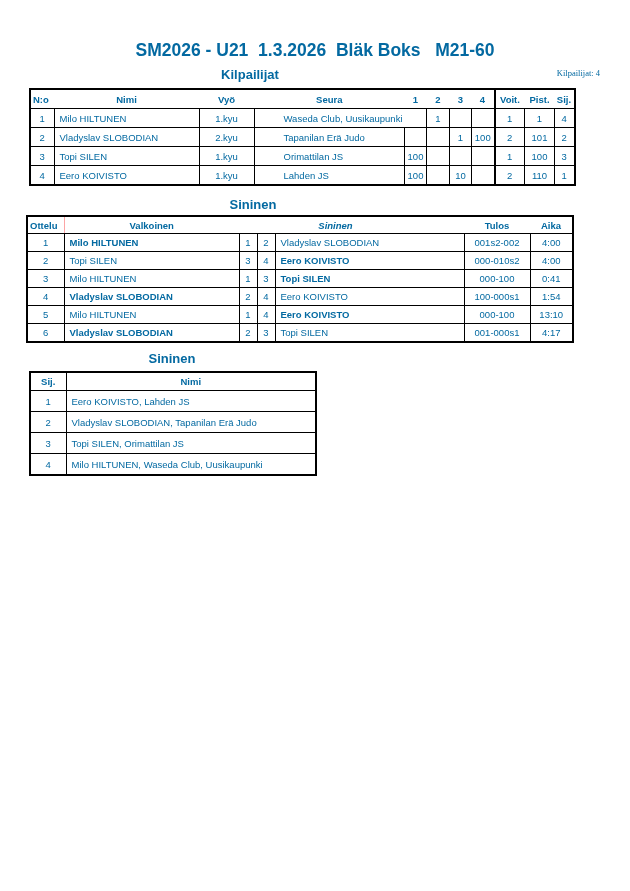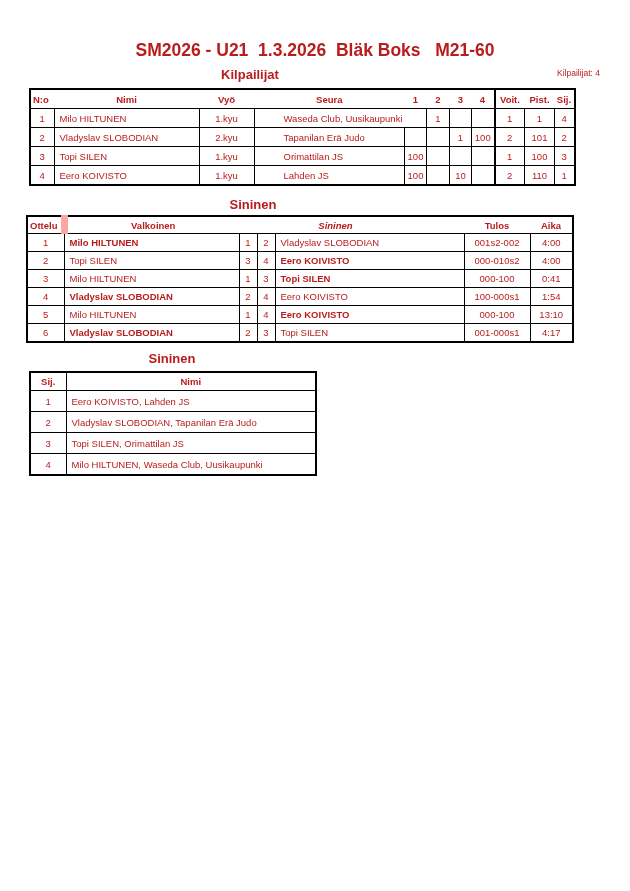--- a/index.html
+++ b/index.html
@@ -1,26 +1,26 @@
 <!DOCTYPE html>
 <html><head>
 <meta charset="utf-8">
 <style>
   html,body{margin:0;padding:0;background:#fff;}
   .page{position:relative;width:630px;height:891px;background:#fff;
-        font-family:"Liberation Sans", sans-serif;color:#b91c1c;overflow:hidden;}
+        font-family:"Liberation Sans", sans-serif;color:#0369a1;overflow:hidden;}
 
   .title{position:absolute;top:40px;left:0;width:630px;text-align:center;
          font-size:17.5px;font-weight:bold;white-space:pre;}
 
   .sec-heading{position:absolute;font-size:13px;font-weight:bold;text-align:center;width:180px;}
   .kilp-heading{top:67px;left:160px;}
   .ottelut-heading{top:197px;left:163px;}
   .tulokset-heading{top:351px;left:82px;}
-  .count{position:absolute;top:68px;left:460px;width:140px;text-align:right;font-size:8.5px;}
+  .count{position:absolute;top:68px;left:460px;width:140px;text-align:right;font-size:8.5px;font-family:Liberation Serif, serif;}
 
   table{border-collapse:collapse;table-layout:fixed;position:absolute;
         font-size:9.5px;border:2px solid #000;background:#fff;}
   th,td{padding:0 2px;vertical-align:middle;overflow:visible;box-sizing:content-box;}
   th{font-weight:bold;border:none;border-bottom:1px solid #000;text-align:center;}
   td{border:1px solid #000;}
 
   .t1{left:29px;top:88px;}
   .t1 th{height:18px;}
   .t1 td{height:18px;}
@@ -32,21 +32,21 @@
   .t3 td{height:20px;}
 
   .c{text-align:center;}
   .l{text-align:left;padding-left:5px;margin-left:48px;}
   .h-left{text-align:left;padding-left:2px;}
   .thickL{border-left:2px solid #000 !important;}
   .bold{font-weight:bold;}
   .nowrap{white-space:nowrap;padding-left:29px;}
   .noR{border-right:none;}
   .noL{border-left:none;}
-  .t2 th.bR{border-right:7px solid #fca5a5;}
+  .t2 th.bR{border-right:1px solid #fca5a5;}
   .t3 th.bR{border-right:1px solid #000;}
   .t2 th.sininen{padding-right:70px;font-style:italic;}
 </style>
 </head>
 <body>
 
 <div class="page">
 
   <div class="title">SM2026 - U21  1.3.2026  Bläk Boks   M21-60</div>
 

